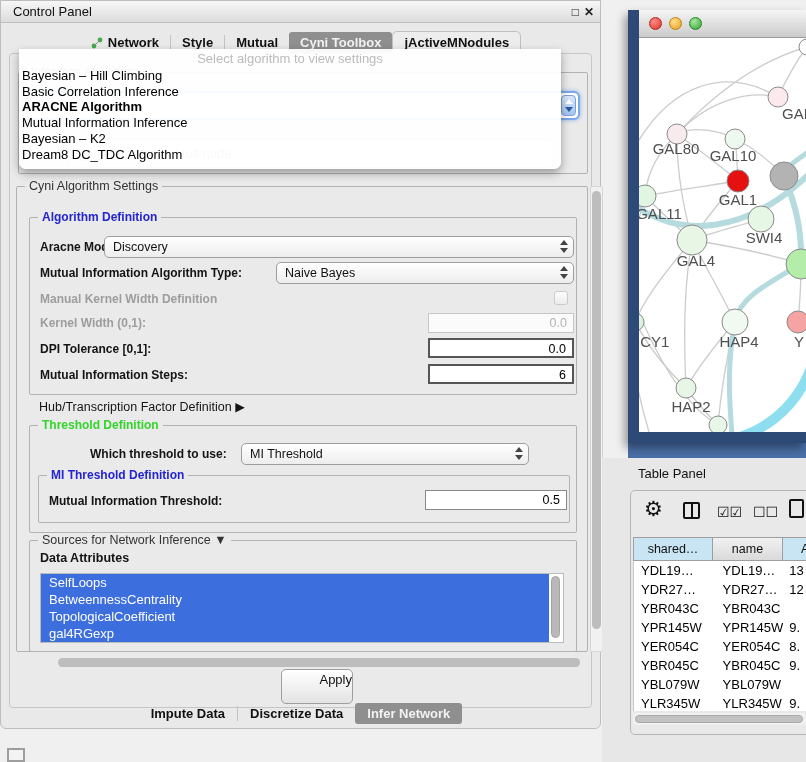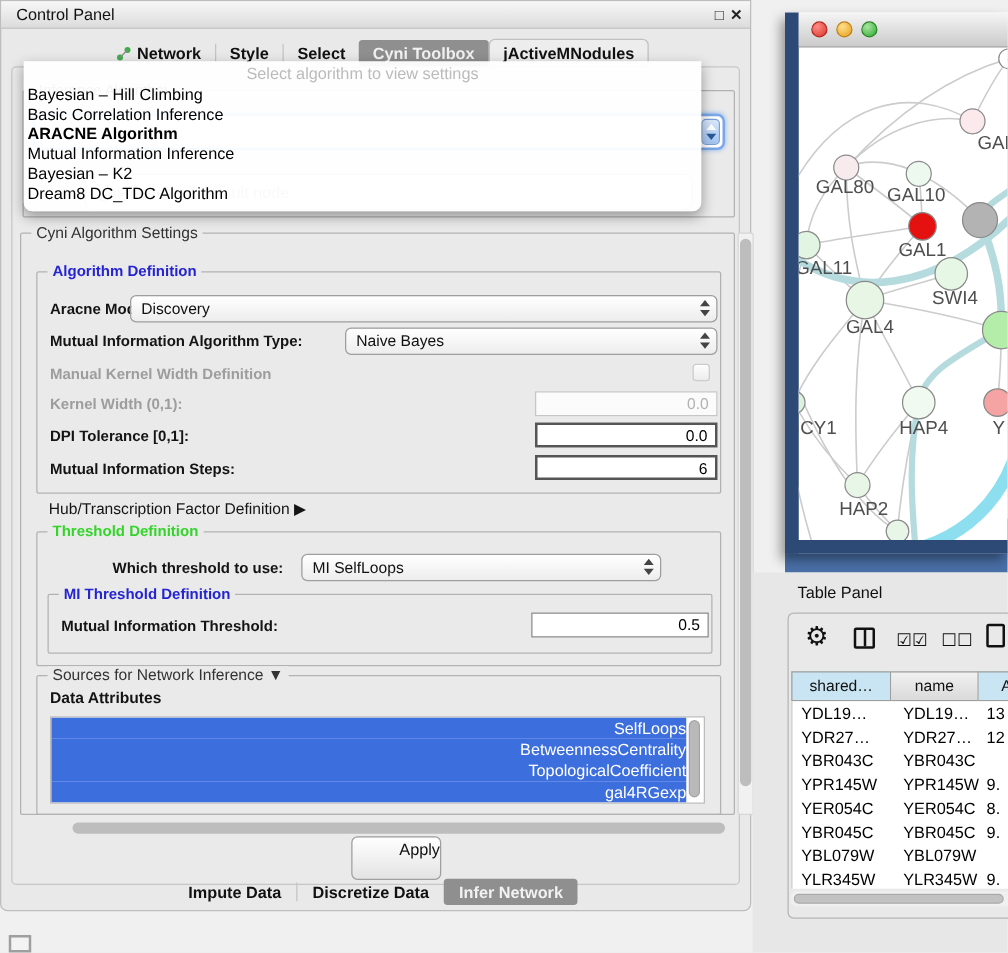--- a/index.html
+++ b/index.html
@@ -81,21 +81,21 @@
   #alg-def>.legend, #mi-def>.legend { color:#2424d2; font-weight:bold; }
   #thr-def>.legend { color:#35d42c; font-weight:bold; }
   .checkbox { position:absolute; width:14px; height:14px; border:1px solid #cccccc;
     border-radius:3px; background:linear-gradient(#fdfdfd,#ececec); }
 
   #thr-def { left:12px; top:238px; width:548px; height:108px; }
   #mi-def { left:8px; top:49px; width:532px; height:48px; }
   #src-def { left:12px; top:353px; width:548px; height:112px; }
 
   #attr-list { position:absolute; left:10px; top:32px; width:524px; height:70px;
-    background:#fff; border:1px solid #bbb; overflow:hidden;text-align:right; }
+    background:#fff; border:1px solid #bbb; overflow:hidden; }
   .attr-item { height:17px; line-height:17px; font-size:13px; padding-left:8px;
     background:#3c6ede; color:#fff; margin-right:14px; }
   #attr-scroll { position:absolute; right:2px; top:2px; width:10px; height:64px; }
   #attr-scroll .thumb { position:absolute; left:0; top:0; width:9px; height:62px;
     background:#b9b9b9; border-radius:5px; border:1px solid #a5a5a5; }
 
   #apply-btn { left:280px; top:668px; width:72px; height:35px; text-align:right;
     background:linear-gradient(#ffffff,#e3e3e3); border:1px solid #9f9f9f;
     border-radius:5px; font-size:13px; line-height:20px; color:#111; }
 
@@ -162,21 +162,21 @@
 
   <div id="top-tabs" class="abs">
     <span class="ttab"><span id="nettab-icon"><svg width="13" height="12">
             <circle cx="3" cy="9" r="2.4" fill="#3fae49"></circle>
             <circle cx="9" cy="3" r="2.4" fill="#3fae49"></circle>
             <line x1="3" y1="9" x2="9" y2="3" stroke="#888" stroke-width="1"></line>
           </svg></span><span>Network</span></span>
     <span class="tsep"></span>
     <span class="ttab">Style</span>
     <span class="tsep"></span>
-    <span class="ttab">Select</span>
+    <span class="ttab">Mutual</span>
     <span class="ttab sel">Cyni Toolbox</span>
     <span class="ttab boxed">jActiveMNodules</span>
   </div>
 
   <div id="cp-content" class="abs">
 
     <div class="group" style="left:8px; top:18px; width:570px; height:102px;">
       <span class="legend">Inference Algorithm</span>
     </div>
     <div id="ghost-combo1" class="abs">
@@ -227,21 +227,21 @@
         <span class="flabel" style="left:10px; top:150px;">Mutual Information Steps:</span>
         <div class="tfield dark" style="left:398px; top:146px; width:146px;">6</div>
       </div>
 
       <span class="flabel reg" style="left:22px; top:212px; font-size:12.5px;"><span>Hub/Transcription Factor Definition</span> <span>▶</span></span>
 
       <div id="thr-def" class="group">
         <span class="legend">Threshold Definition</span>
         <span class="flabel" style="left:60px; top:21px;">Which threshold to use:</span>
         <div class="combo" style="left:211px; top:17px; width:288px;">
-          <span>MI SelfLoops</span>
+          <span>MI Threshold</span>
           <span class="arrows">
               <span class="arr-up" style="display:block;"></span>
               <span class="arr-dn" style="display:block;"></span>
             </span>
         </div>
         <div id="mi-def" class="group">
           <span class="legend">MI Threshold Definition</span>
           <span class="flabel" style="left:10px; top:18px;">Mutual Information Threshold:</span>
           <div class="tfield dark" style="left:386px; top:14px; width:142px; border-width:1px; border-color:#888;">0.5</div>
         </div>

